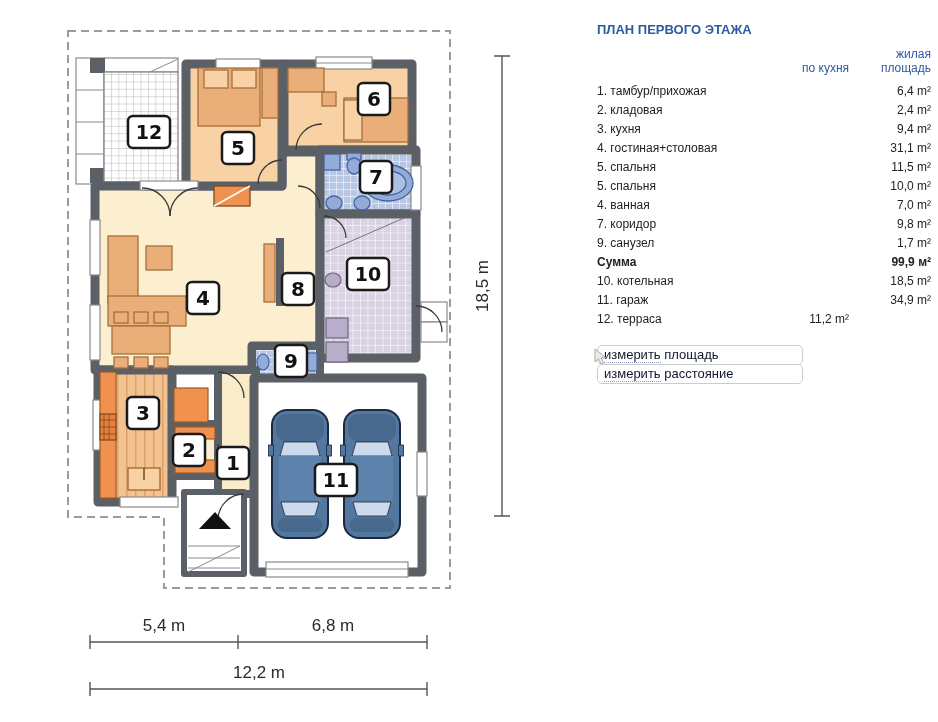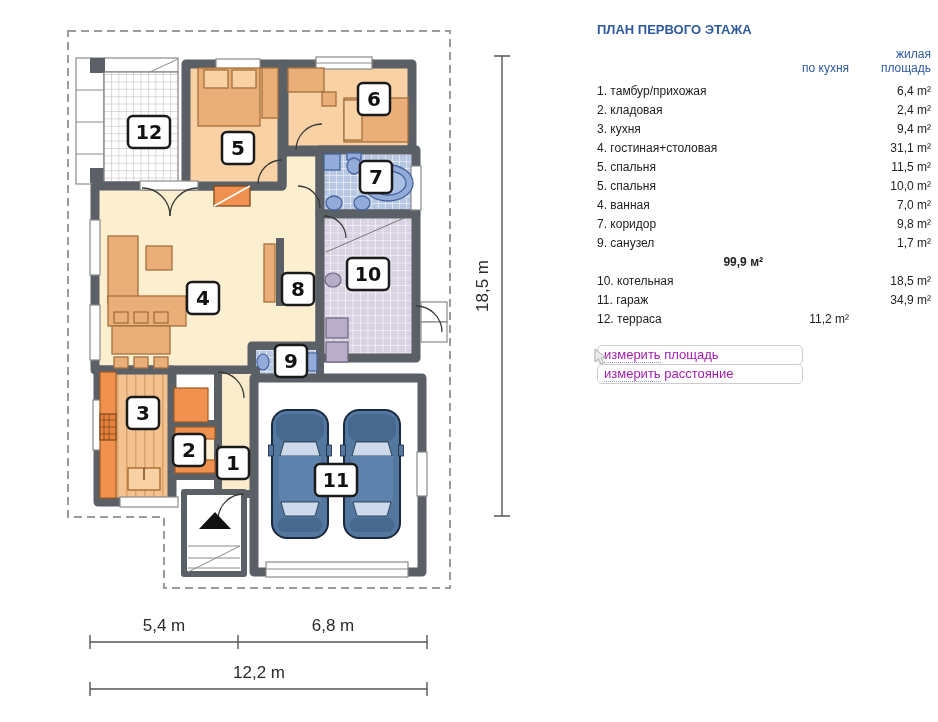--- a/index.html
+++ b/index.html
@@ -8,21 +8,21 @@
   .plan-svg{position:absolute;left:0;top:0;}
   .panel{position:absolute;left:597px;top:6px;width:334px;color:#222;font-size:12px;margin-top:16px;}
   .p-title{color:#2e5a9e;font-weight:bold;font-size:13px;margin-bottom:10px;}
   .hdr-row{display:flex;color:#2e5a9e;line-height:14px;margin-bottom:7px;align-items:flex-end;}
   .c-label{flex:1;}
   .c-floor{width:84px;text-align:right;}
   .c-living{width:82px;text-align:right;}
   .row{display:flex;line-height:19px;}
   .row.bold{font-weight:bold;}
   .links{margin-top:17px;width:206px;}
-  .link-box{border:1px solid #ccc;border-radius:5px;padding:1px 6px;color:#a21caf;
+  .link-box{border:1px solid #ccc;border-radius:5px;padding:1px 6px;color:#0f172a;
             font-size:13px;line-height:16px;margin-top:-1px;background:#fff;cursor:pointer;}
   .link-word{border-bottom:1px dotted #8aa0c6;}
   .cursor{position:absolute;left:594px;top:348px;}
   text{font-family:"Liberation Sans",sans-serif;}
   .numlbl{font-family:"DejaVu Sans",sans-serif;font-weight:bold;fill:#111;}
   .dimtxt{font-size:17px;fill:#2b2b2b;}
 </style>
 </head>
 <body>
 
@@ -314,20 +314,21 @@
           <div class="c-label">7. коридор</div>
           <div class="c-floor"></div>
           <div class="c-living">9,8 m²</div>
         </div>
         <div class="row">
           <div class="c-label">9. санузел</div>
           <div class="c-floor"></div>
           <div class="c-living">1,7 m²</div>
         </div>
         <div class="row bold">
+          <div class="c-label">Сумма</div>
           <div class="c-floor"></div>
           <div class="c-living">99,9 м²</div>
         </div>
         <div class="row">
           <div class="c-label">10. котельная</div>
           <div class="c-floor"></div>
           <div class="c-living">18,5 m²</div>
         </div>
         <div class="row">
           <div class="c-label">11. гараж</div>

